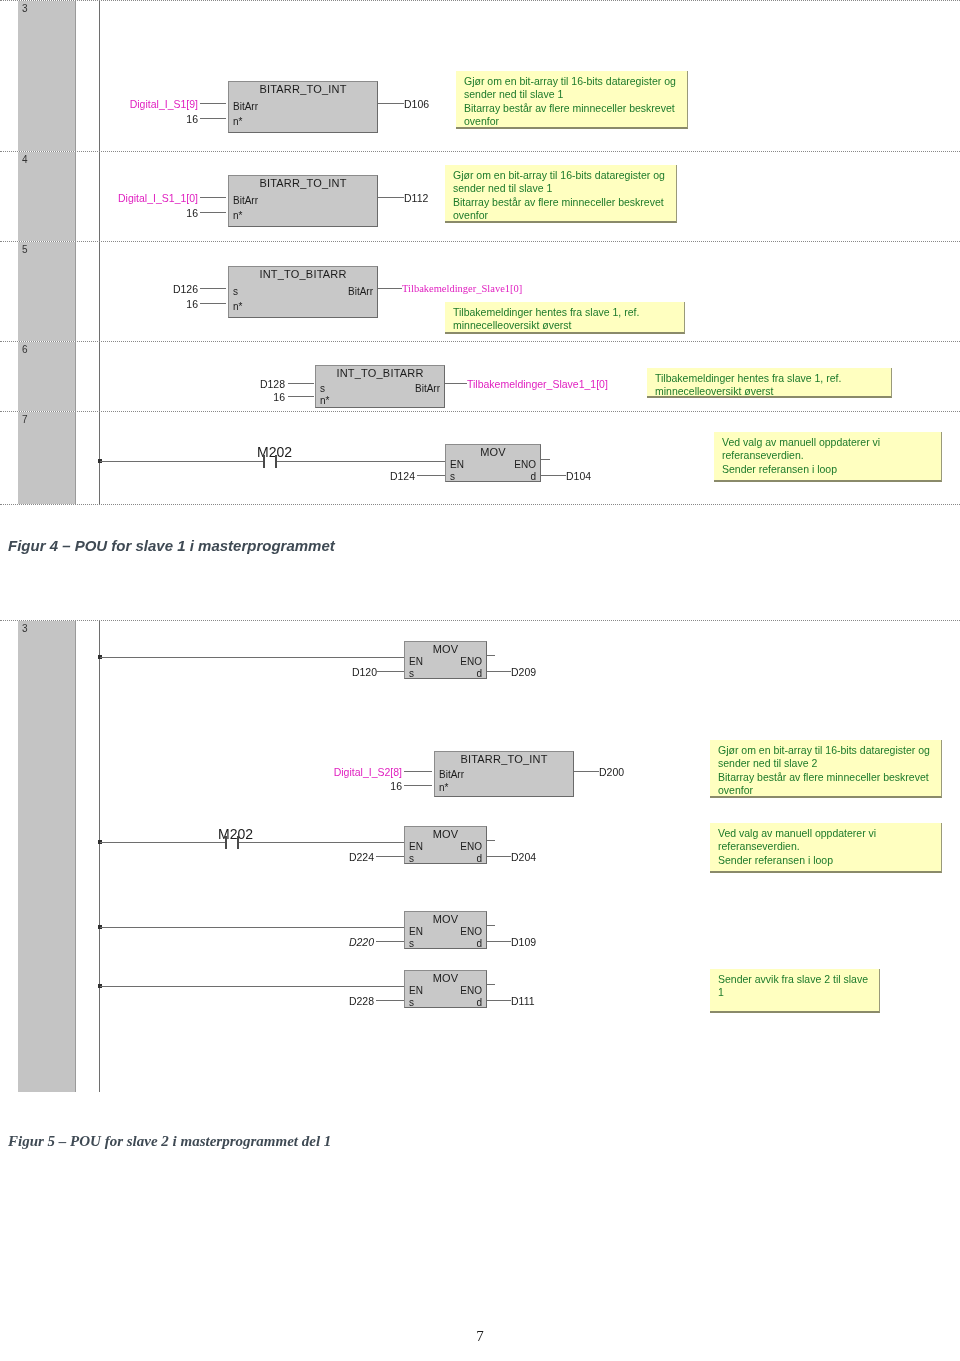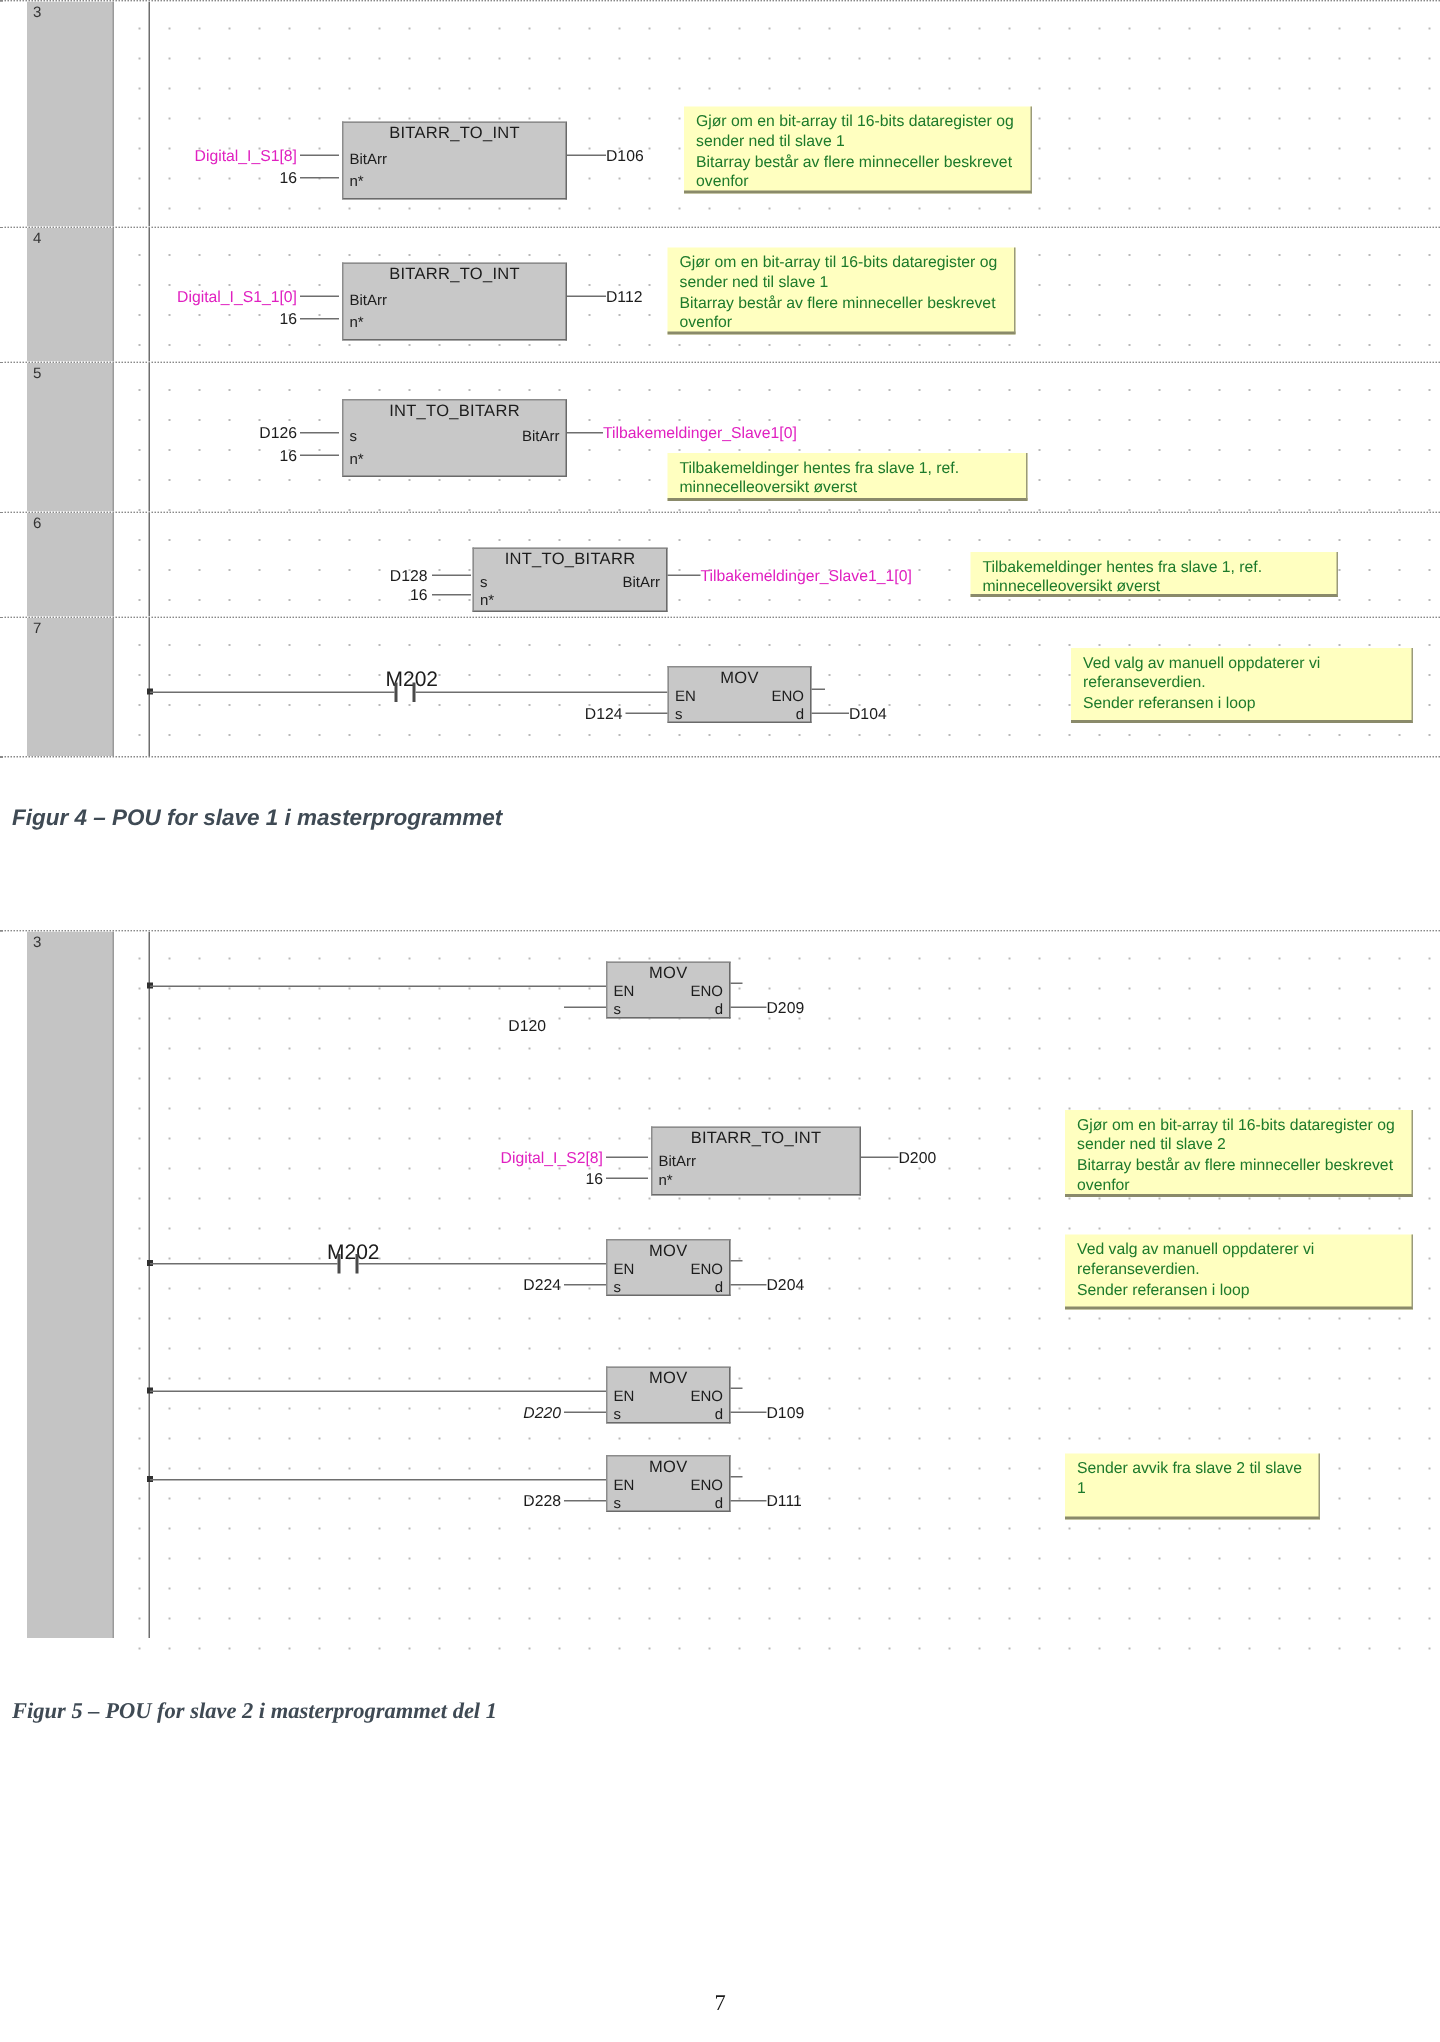--- a/index.html
+++ b/index.html
@@ -206,21 +206,21 @@
     </div>
     <div class="rung-canvas">
       <div class="rail"></div>
 
       <div class="fb" style="left:151px; top:80px; width:150px; height:52px;">
         <span class="fb-title">BITARR_TO_INT</span>
         <span class="fb-pin left" style="top:19px;">BitArr</span>
         <span class="fb-pin left" style="top:34px;">n*</span>
       </div>
 
-      <div class="operand sym r" style="left:6px; top:97px; width:115px;">Digital_I_S1[8]</div>
+      <div class="operand sym r" style="left:6px; top:97px; width:115px;">Digital_I_S1[9]</div>
       <div class="wire" style="left:123px; top:102px; width:26px;"></div>
 
       <div class="operand r" style="left:6px; top:112px; width:115px;">16</div>
       <div class="wire" style="left:123px; top:117px; width:26px;"></div>
 
       <div class="wire" style="left:301px; top:102px; width:26px;"></div>
       <div class="operand" style="left:327px; top:97px;">D106</div>
 
       <div class="note" style="left:379px; top:70px; width:232px; height:58px;">Gjør om en bit-array til 16-bits dataregister og sender ned til slave 1
 Bitarray består av flere minneceller beskrevet ovenfor</div>
@@ -270,21 +270,21 @@
         <span class="fb-pin right" style="top:19px;">BitArr</span>
       </div>
 
       <div class="operand r" style="left:20px; top:41px; width:101px;">D126</div>
       <div class="wire" style="left:123px; top:46px; width:26px;"></div>
 
       <div class="operand r" style="left:20px; top:56px; width:101px;">16</div>
       <div class="wire" style="left:123px; top:61px; width:26px;"></div>
 
       <div class="wire" style="left:301px; top:46px; width:24px;"></div>
-      <div class="operand sym" style="left:325px; top:41px;">Tilbakemeldinger_Slave1[0]</div>
+      <div class="operand sym" style="left:325px; top:41px;font-family:Liberation Serif, serif;">Tilbakemeldinger_Slave1[0]</div>
 
       <div class="note" style="left:368px; top:60px; width:240px; height:32px;">Tilbakemeldinger hentes fra slave 1, ref. minnecelleoversikt øverst</div>
     </div>
   </div>
 
   <div class="rung" style="height:70px;">
     <div class="rung-sidebar"></div>
     <div class="rung-gutter">
       <span class="rung-num">6</span>
     </div>
@@ -364,21 +364,21 @@
 
       <div class="wire-node" style="left:21px; top:34px;"></div>
       <div class="wire" style="left:23px; top:36px; width:304px;"></div>
       <div class="fb" style="left:327px; top:20px; width:83px; height:38px;">
         <span class="fb-title">MOV</span>
         <span class="fb-pin left" style="top:14px;">EN</span>
         <span class="fb-pin left" style="top:26px;">s</span>
         <span class="fb-pin right" style="top:14px;">ENO</span>
         <span class="fb-pin right" style="top:26px;">d</span>
       </div>
-      <div class="operand r" style="left:205px; top:45px; width:82px;margin-top:12px;">D120</div>
+      <div class="operand r" style="left:218px; top:45px; width:82px;">D120</div>
       <div class="wire" style="left:299px; top:50px; width:28px;"></div>
       <div class="wire" style="left:410px; top:34px; width:8px;"></div>
       <div class="wire" style="left:410px; top:50px; width:24px;"></div>
       <div class="operand" style="left:434px; top:45px;">D209</div>
 
       <div class="fb" style="left:357px; top:130px; width:140px; height:46px;">
         <span class="fb-title">BITARR_TO_INT</span>
         <span class="fb-pin left" style="top:17px;">BitArr</span>
         <span class="fb-pin left" style="top:30px;">n*</span>
       </div>

